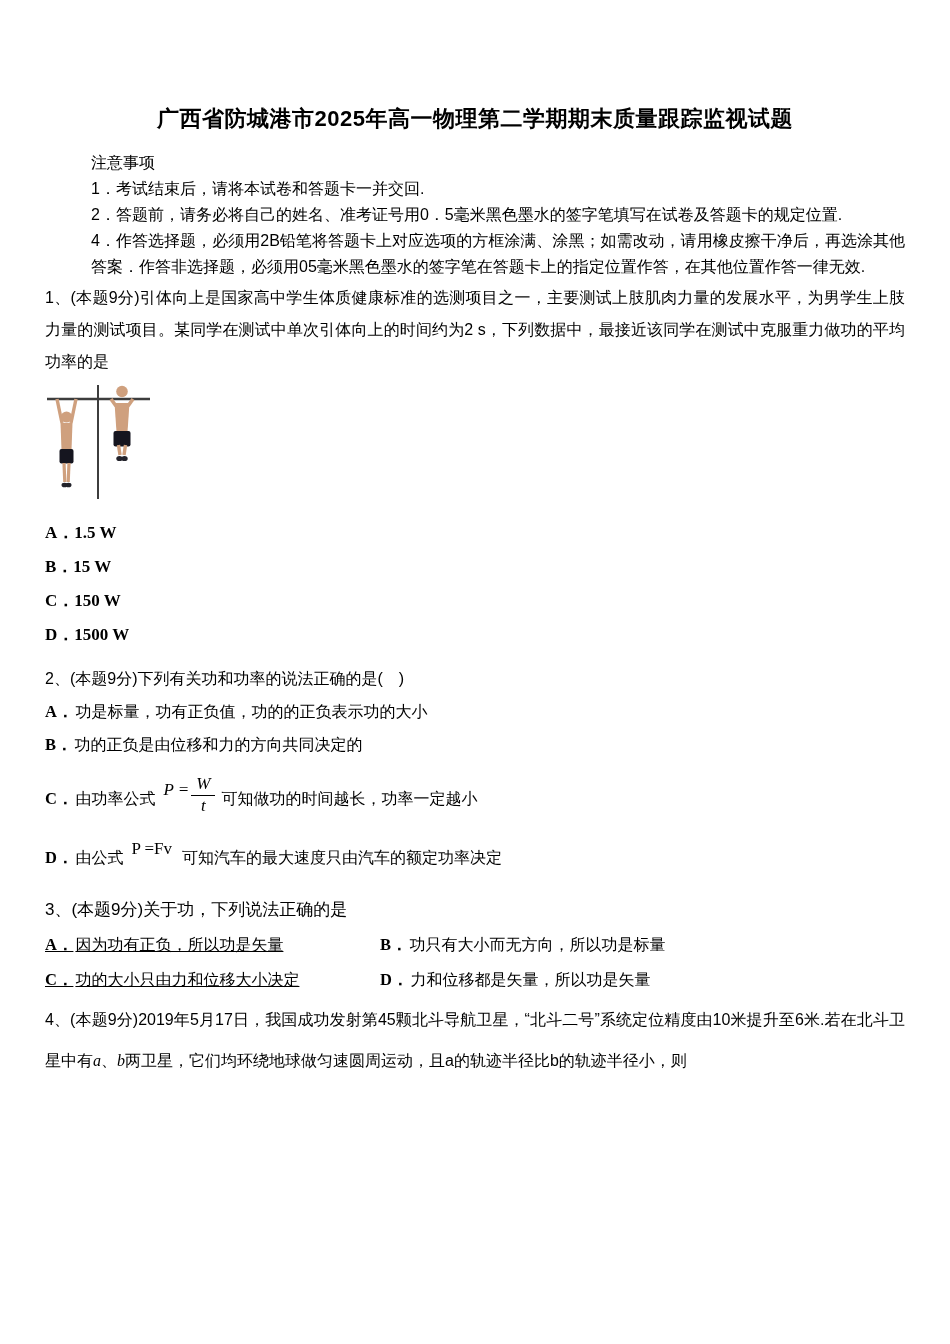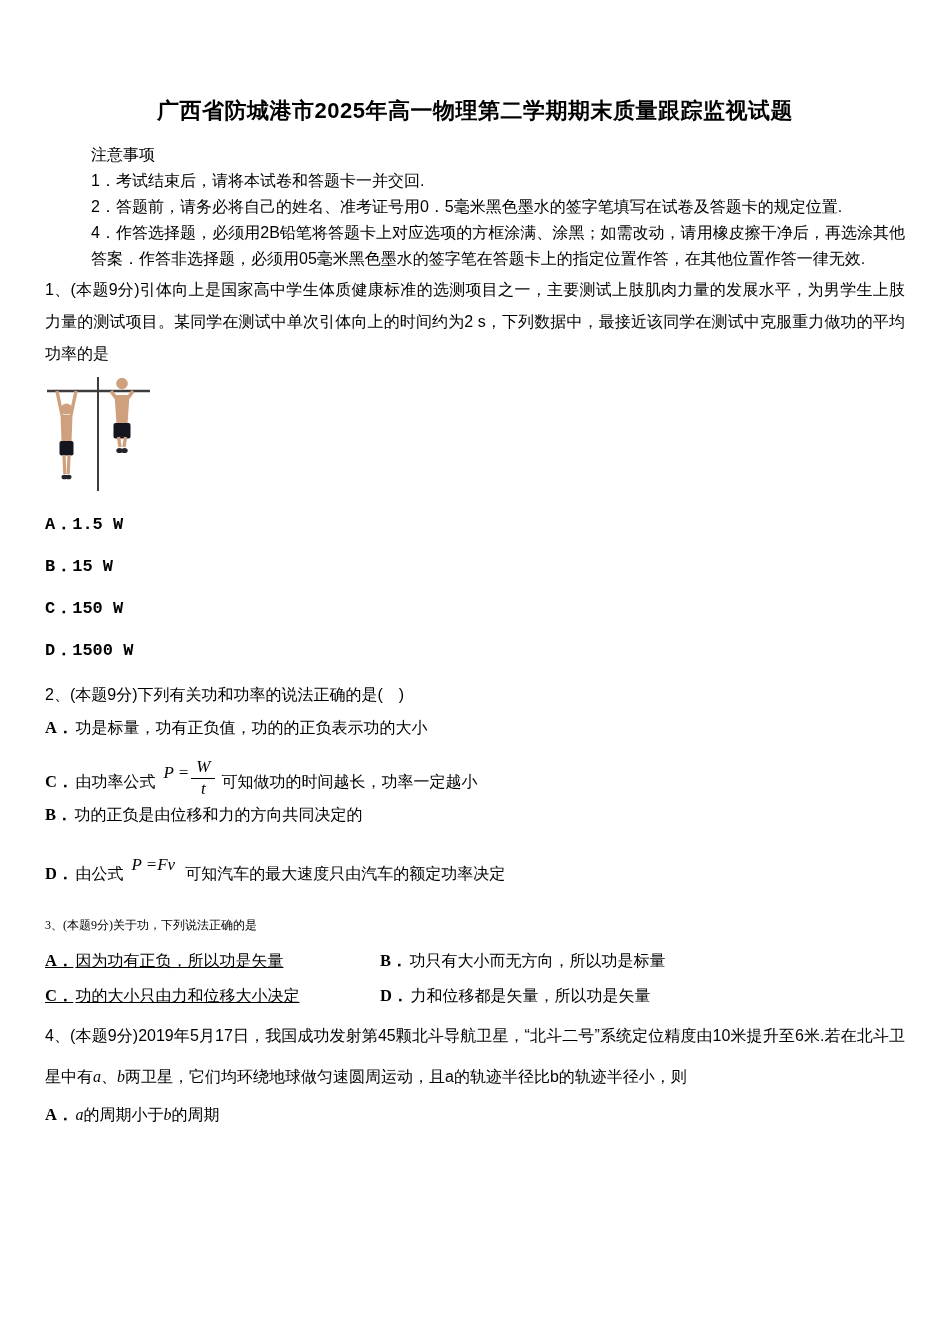--- a/index.html
+++ b/index.html
@@ -5,21 +5,21 @@
   html,body { margin:0; padding:0; background:#ffffff; }
   body {
     width:950px; height:1344px; overflow:hidden;
     color:#000;
     font-family:"Liberation Sans", sans-serif;
     -webkit-font-smoothing:antialiased;
   }
   .page { padding:0 45px 0 45px; }
 
   .title {
-    margin:0; padding-top:96px; padding-bottom:0;
+    margin:8px; padding-top:96px; padding-bottom:0;
     text-align:center;
     font-size:22px; font-weight:700; letter-spacing:0.5px;
     line-height:30px;
   }
 
   .notice { margin-top:16px;margin-left:46px; }
   .notice p { margin:0; font-size:16px; line-height:26px; text-align:justify; }
   .notice-heading { font-weight:500; }
 
   .section-heading {
@@ -27,21 +27,21 @@
     font-size:16px; line-height:27px; text-align:justify;
   }
 
   .stem { margin:2px 0 0 0; font-size:16px; line-height:32px; text-align:justify; }
 
   .figure-wrap { margin:4px 0 0 0; }
   .figure-wrap svg { display:block; }
 
   .opt { margin:0; font-size:16px; }
   .serif-bold {
-    font-family:Liberation Mono, monospace; font-weight:700; font-size:17px;margin-top:8px;
+    font-family:Liberation Serif, serif; font-weight:700; font-size:17px;
   }
   .q1opts { margin-top:14px; }
   .q1opts .opt { line-height:34px; }
 
   .olabel {
     font-family:"Liberation Serif", serif; font-weight:700; font-size:16.5px;
     margin-right:2px;
   }
 
   .q2 .stem33 { margin:10px 0 0 0; font-size:16px; line-height:33px; }
@@ -54,25 +54,25 @@
     font-family:"Liberation Serif", serif; font-style:italic;
     font-size:17px; line-height:1.1; margin:0 6px 0 2px;
   }
   .frac .num { display:block; padding:0 5px 1px 5px; border-bottom:1.5px solid #000; }
   .frac .den { display:block; padding:1px 5px 0 5px; }
   .flhs {
     font-family:"Liberation Serif", serif; font-style:italic;
     font-size:17px; position:relative; top:-9px; margin-left:8px;
   }
   .finline {
-    font-family:"Liberation Serif", serif; font-style:italic;
+    font-family:"Liberation Serif", serif; 
     font-size:17px; position:relative; top:-9px; margin:0 10px 0 8px;
   }
 
-  .q3 .stem35 { margin:18px 0 0 0; font-size:12px; line-height:35px;font-family:Liberation Serif, serif; }
+  .q3 .stem35 { margin:18px 0 0 0; font-size:17px; line-height:35px; }
   .tworow { display:flex; font-size:16px; line-height:35px; }
   .tworow .col-a { width:335px; flex:0 0 335px;text-decoration:underline; }
   .tworow .col-b { flex:1; }
 
   .q4 .stem41 { margin:2px 0 0 0; font-size:16px; line-height:41px; text-align:justify; }
   .q4 .opt { line-height:35px; }
   .it { font-style:italic; font-family:"Liberation Serif", serif; }
 </style>
 </head>
 <body>
@@ -129,39 +129,38 @@
       <p class="opt serif-bold"><span>A．</span><span>1.5 W</span></p>
       <p class="opt serif-bold"><span>B．</span><span>15 W</span></p>
       <p class="opt serif-bold"><span>C．</span><span>150 W</span></p>
       <p class="opt serif-bold"><span>D．</span><span>1500 W</span></p>
     </div>
   </div>
 
   <div class="q2">
     <p class="stem33">2、(本题9分)下列有关功和功率的说法正确的是(　)</p>
     <p class="opt"><span class="olabel">A．</span><span>功是标量，功有正负值，功的的正负表示功的大小</span></p>
+    <p class="opt"><span class="olabel">B．</span><span>功的正负是由位移和力的方向共同决定的</span></p>
     <p class="opt formula-line-c">
       <span class="olabel">C．</span><span>由功率公式</span><span class="flhs">P =</span><span class="frac"><span class="num">W</span><span class="den">t</span></span><span>可知做功的时间越长，功率一定越小</span>
     </p>
-    <p class="opt"><span class="olabel">B．</span><span>功的正负是由位移和力的方向共同决定的</span></p>
     <p class="opt formula-line-d">
       <span class="olabel">D．</span><span>由公式</span><span class="finline">P =Fv</span><span>可知汽车的最大速度只由汽车的额定功率决定</span>
     </p>
   </div>
 
   <div class="q3">
     <p class="stem35">3、(本题9分)关于功，下列说法正确的是</p>
     <div class="tworow">
       <div class="col-a"><span class="olabel">A．</span><span>因为功有正负，所以功是矢量</span></div>
       <div class="col-b"><span class="olabel">B．</span><span>功只有大小而无方向，所以功是标量</span></div>
     </div>
     <div class="tworow">
       <div class="col-a"><span class="olabel">C．</span><span>功的大小只由力和位移大小决定</span></div>
       <div class="col-b"><span class="olabel">D．</span><span>力和位移都是矢量，所以功是矢量</span></div>
     </div>
   </div>
 
   <div class="q4">
     <p class="stem41"><span>4、(本题9分)2019年5月17日，我国成功发射第45颗北斗导航卫星，“北斗二号”系统定位精度由10米提升至6米.若在北斗卫星中有</span><span class="it">a</span><span>、</span><span class="it">b</span><span>两卫星，它们均环绕地球做匀速圆周运动，且a的轨迹半径比b的轨迹半径小，则</span></p>
-    <p class="opt"><span class="olabel">A．</span><span><span class="it">a</span><span>的周期小于</span><span class="it">b</span><span>的周期</span></span></p>
   </div>
 
 </div>
 
 </body></html>

